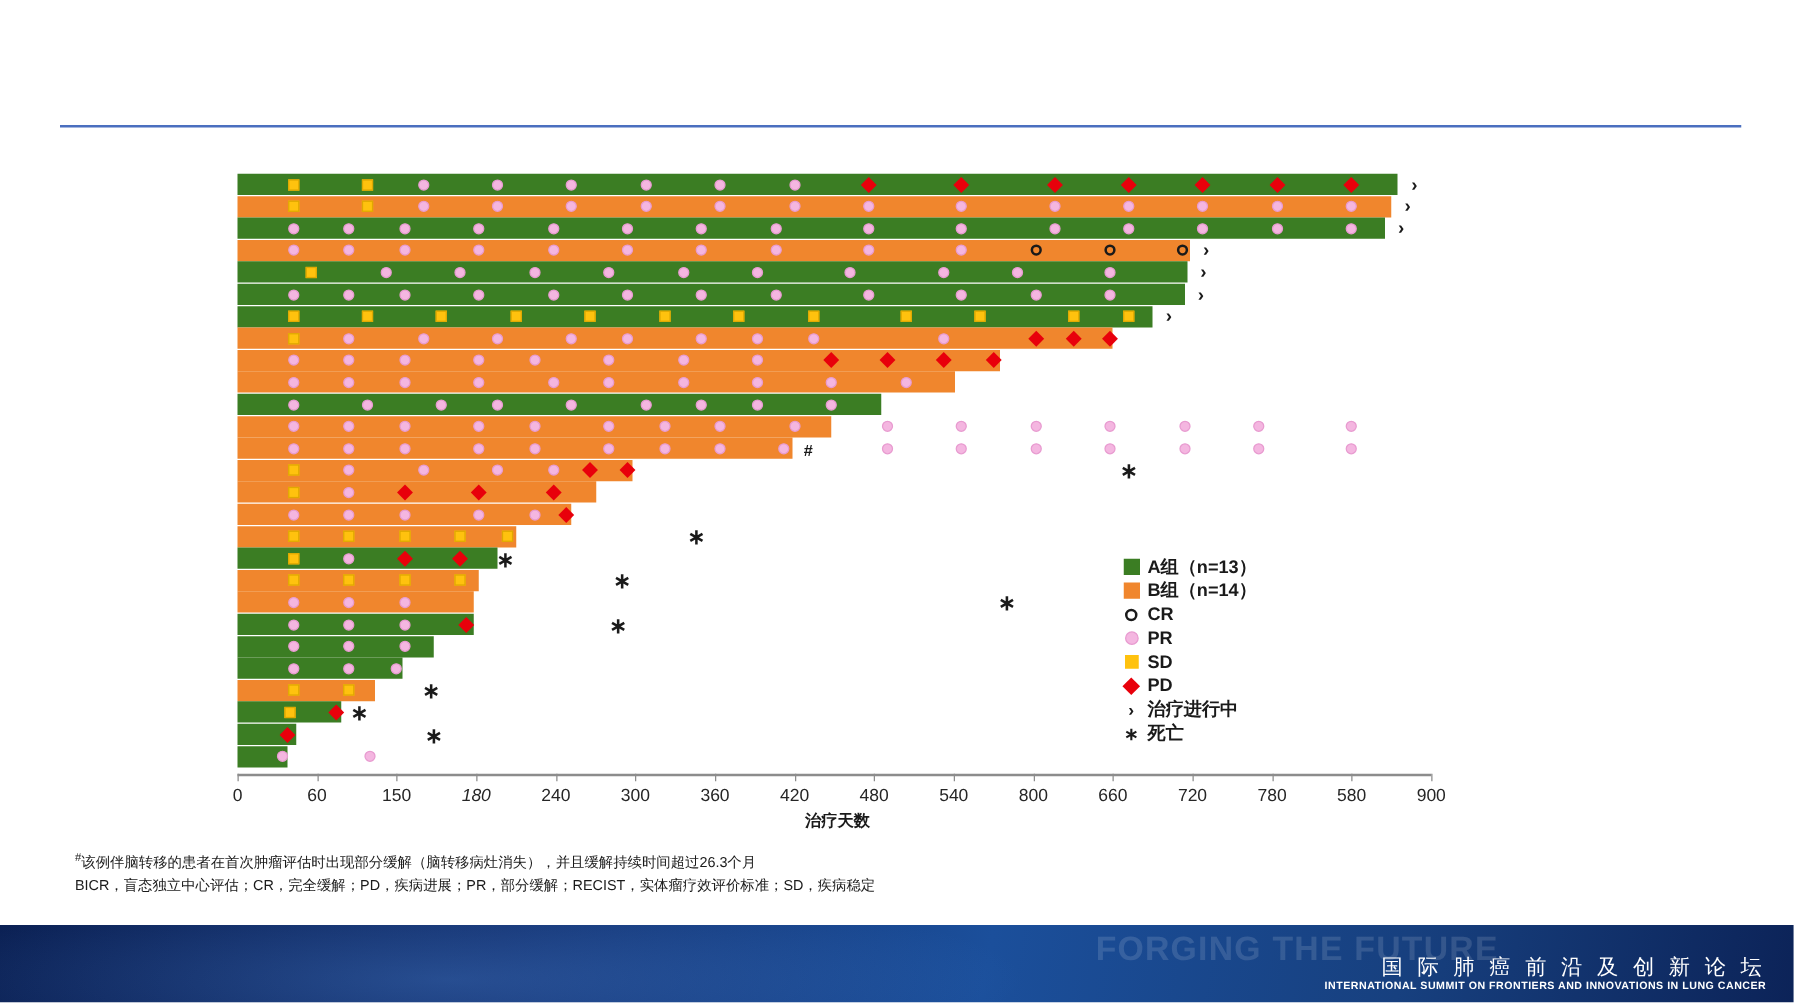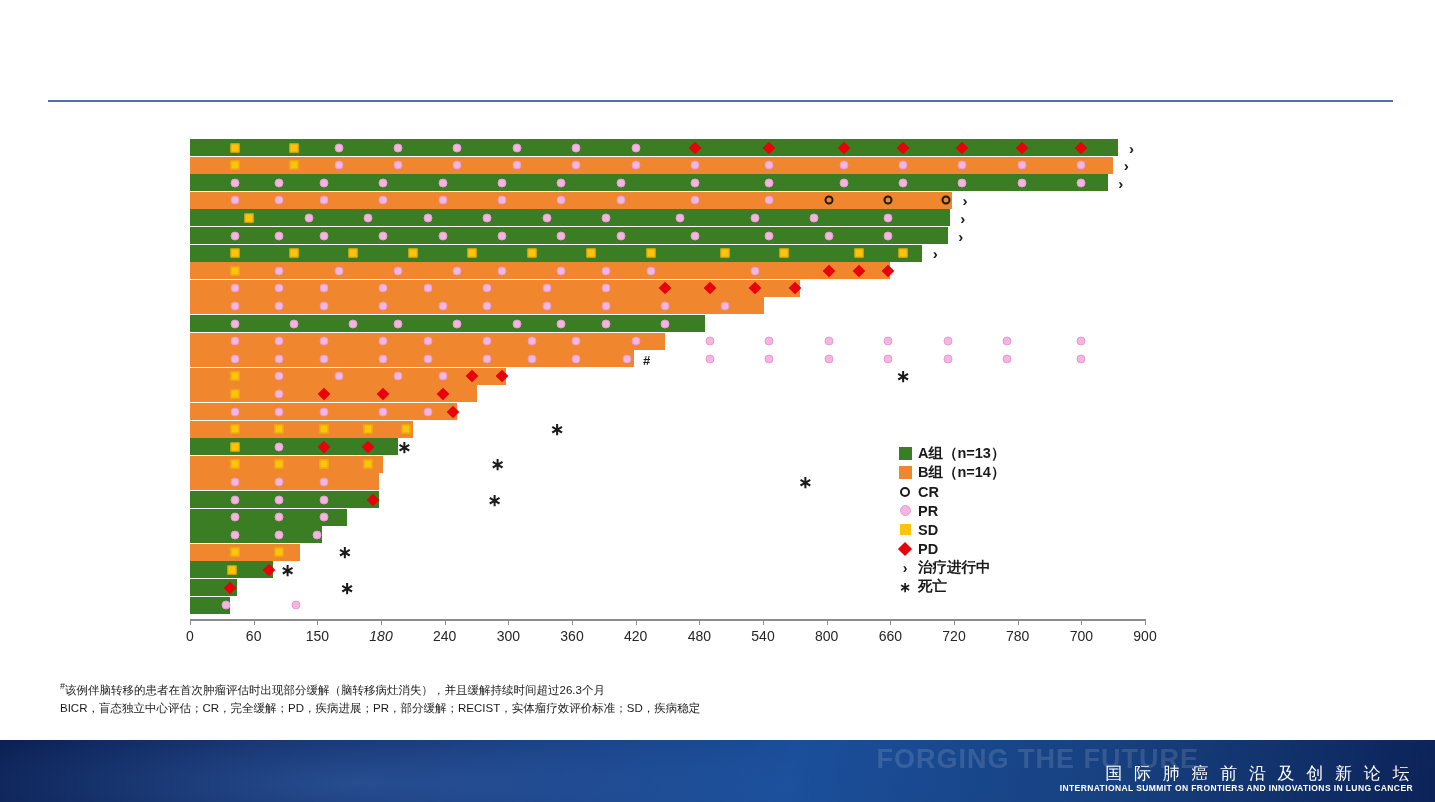--- a/index.html
+++ b/index.html
@@ -647,24 +647,25 @@
         <div class="tick-label" style="left: 763px;">540</div>
         <div class="tick" style="left: 826.667px;"></div>
         <div class="tick-label" style="left: 826.667px;">800</div>
         <div class="tick" style="left: 890.333px;"></div>
         <div class="tick-label" style="left: 890.333px;">660</div>
         <div class="tick" style="left: 954px;"></div>
         <div class="tick-label" style="left: 954px;">720</div>
         <div class="tick" style="left: 1017.67px;"></div>
         <div class="tick-label" style="left: 1017.67px;">780</div>
         <div class="tick" style="left: 1081.33px;"></div>
-        <div class="tick-label" style="left: 1081.33px;">700</div>
+        <div class="tick-label" style="left: 1081.33px;">580</div>
         <div class="tick" style="left: 1145px;"></div>
         <div class="tick-label" style="left: 1145px;">900</div>
       </div>
+    <div id="xlabel">治疗天数</div>
   </div>
 
   <div id="legend">
       <div class="legend-row">
         <div class="legend-sym">
           <div class="sw sw-green"></div>
         </div>
         <div class="legend-label">A组（n=13）</div>
       </div>
       <div class="legend-row">

